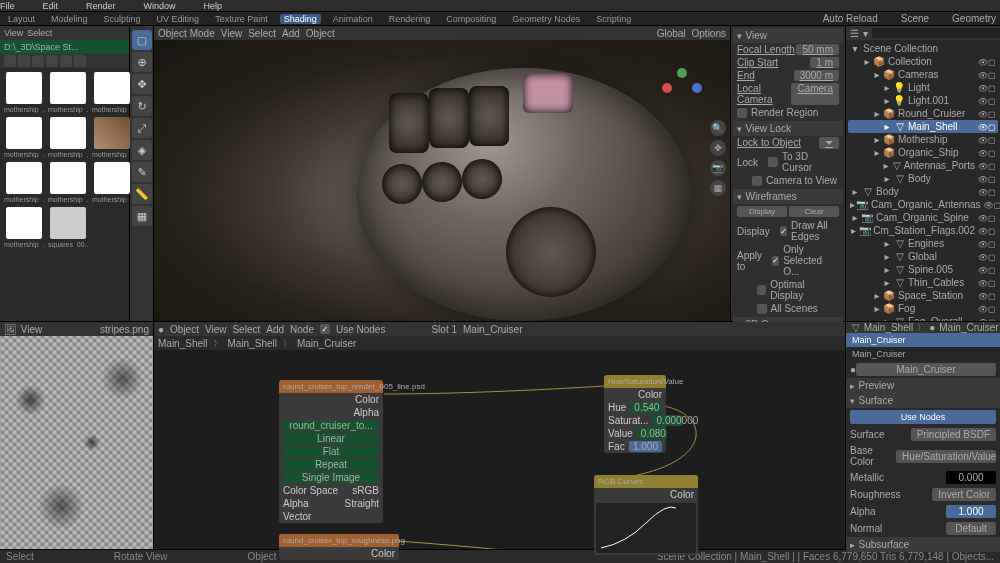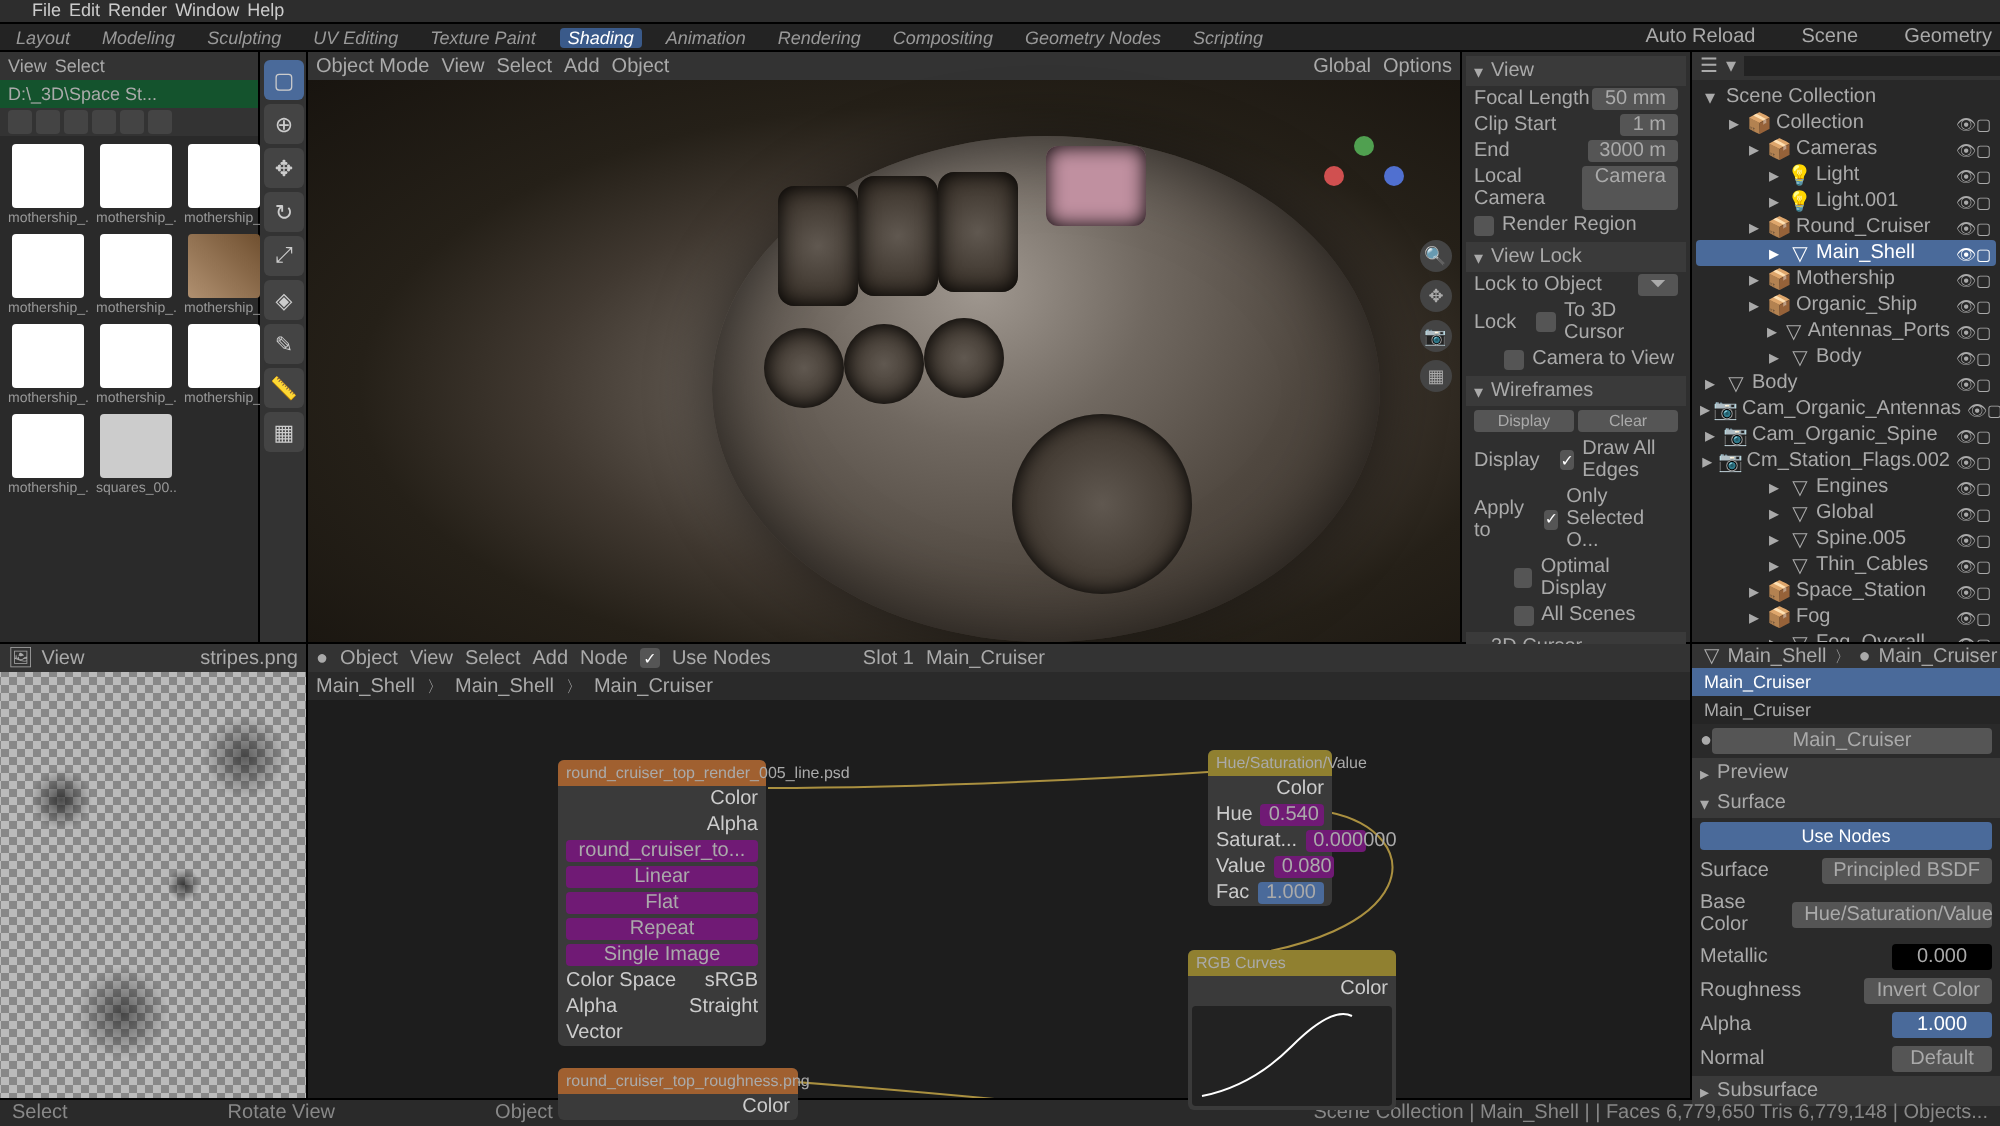--- a/index.html
+++ b/index.html
@@ -1,20 +1,20 @@
 <!DOCTYPE html>
 <html><head>
 <meta charset="utf-8">
 <style>
 * { margin: 0; padding: 0; box-sizing: border-box; font-family: -apple-system, "Segoe UI", sans-serif; font-size: 10px; }
 body { background: #1a1a1a; color: #aaa; width: 1000px; height: 563px; overflow: hidden; position: relative; }
-.topbar { background: #2d2d2d; height: 12px; display: flex; padding: 0 16px; gap: 4px; border-bottom: 1px solid #000; }
+.topbar { background: #2d2d2d; height: 12px; display: flex; align-items: center; padding: 0 0; gap: 28px; border-bottom: 1px solid #000; }
 .topbar span { font-size: 9px; color: #ccc; }
 .tabbar { background: #232323; height: 14px; display: flex; align-items: center; padding: 0 4px; gap: 8px; border-bottom: 1px solid #000; }
-.tabbar .tab { font-size: 9px; color: #999; padding: 0 4px; font-style: italic; }
+.tabbar .tab { font-size: 9px; color: #999; padding: 0 4px; }
 .tabbar .tab.active { background: #3a5a8a; color: #fff; border-radius: 2px; }
 .tabbar .right { margin-left: auto; display: flex; gap: 23px; align-items: center; }
 .main { display: flex; height: 295px; }
 .filebrowser { width: 130px; background: #2a2a2a; border-right: 1px solid #000; display: flex; flex-direction: column; }
 .fb-header { height: 14px; background: #333; display: flex; align-items: center; padding: 0 4px; gap: 4px; }
 .fb-header span { font-size: 9px; }
 .fb-path { height: 14px; background: #14532d; display: flex; align-items: center; padding: 0 4px; font-size: 9px; }
 .fb-toolbar { height: 14px; background: #333; display: flex; align-items: center; padding: 0 4px; gap: 2px; }
 .fb-btn { width: 12px; height: 12px; background: #444; border-radius: 2px; }
 .fb-grid { flex: 1; padding: 4px; display: grid; grid-template-columns: repeat(3, 1fr); gap: 4px; align-content: start; }
@@ -31,21 +31,21 @@
 .vp-body { position: absolute; top: 14px; left: 0; right: 0; bottom: 0; background: radial-gradient(ellipse at 55% 55%, #888078 0%, #605850 25%, #403830 45%, #252018 65%, #18140f 100%); }
 .ship-disc { position: absolute; left: 35%; top: 10%; width: 58%; height: 90%; border-radius: 50%; background: radial-gradient(ellipse at 40% 30%, #a09890 0%, #706860 30%, #504840 60%, #383028 100%); box-shadow: inset 0 0 40px rgba(0,0,0,0.6), 0 0 30px rgba(0,0,0,0.5); }
 .ship-detail { position: absolute; width: 40px; height: 40px; border-radius: 50%; background: radial-gradient(circle, #605850, #302820); box-shadow: inset 0 0 10px #000; }
 .gizmo { position: absolute; right: 28px; top: 28px; width: 40px; height: 40px; }
 .gizmo-ball { position: absolute; width: 10px; height: 10px; border-radius: 50%; }
 .vp-nav { position: absolute; right: 4px; top: 80px; display: flex; flex-direction: column; gap: 4px; }
 .vp-nav-btn { width: 16px; height: 16px; background: #444; border-radius: 50%; font-size: 9px; display: flex; align-items: center; justify-content: center; }
 .npanel { width: 115px; background: #2f2f2f; border-left: 1px solid #000; padding: 2px; }
 .np-section { margin-bottom: 2px; }
 .np-header { background: #3a3a3a; padding: 2px 4px; font-size: 9px; display: flex; align-items: center; gap: 4px; }
-.np-row { display: flex; justify-content: space-between; padding: 1px 4px; font-size: 8px; }
+.np-row { display: flex; justify-content: space-between; padding: 1px 4px; font-size: 8px; text-decoration: underline; }
 .np-row .val { background: #555; padding: 0 6px; border-radius: 2px; }
 .np-btn { background: #555; padding: 1px 4px; border-radius: 2px; margin: 1px 4px; font-size: 8px; text-align: center; }
 .np-check { display: flex; align-items: center; gap: 4px; padding: 1px 4px; font-size: 8px; }
 .outliner { width: 155px; background: #282828; border-left: 1px solid #000; display: flex; flex-direction: column; }
 .ol-header { height: 14px; background: #333; display: flex; align-items: center; padding: 0 4px; gap: 4px; }
 .ol-tree { flex: 1; overflow: hidden; padding: 2px; }
 .ol-item { display: flex; align-items: center; padding: 1px 2px; font-size: 8px; gap: 3px; border-radius: 2px; }
 .ol-item.selected { background: #4a6a9a; color: #fff; }
 .ol-item .icon { width: 10px; height: 10px; display: inline-flex; align-items: center; justify-content: center; }
 .ol-item .dots { margin-left: auto; display: flex; gap: 2px; }
@@ -67,21 +67,21 @@
 .nodeeditor { flex: 1; background: #1d1d1d; position: relative; }
 .ne-header { height: 14px; background: #333; display: flex; align-items: center; padding: 0 4px; gap: 6px; font-size: 9px; }
 .ne-breadcrumb { height: 14px; background: #2a2a2a; display: flex; align-items: center; padding: 0 4px; gap: 6px; font-size: 8px; }
 .ne-body { position: absolute; top: 28px; left: 0; right: 0; bottom: 0; }
 .node { position: absolute; background: #3a3a3a; border-radius: 3px; font-size: 8px; }
 .node-header { padding: 2px 4px; border-radius: 3px 3px 0 0; font-size: 8px; }
 .node-header.orange { background: #a06030; }
 .node-header.yellow { background: #908030; }
 .node-row { display: flex; justify-content: space-between; padding: 1px 4px; gap: 4px; }
 .node-row .label { color: #ccc; }
-.node-row .val { background: #701a75; padding: 0 4px; border-radius: 2px; min-width: 30px; text-align: center; }
+.node-row .val { background: #14532d; padding: 0 4px; border-radius: 2px; min-width: 30px; text-align: center; }
 .node-row .val.blue { background: #4a6a9a; }
 .props { width: 155px; background: #2a2a2a; border-left: 1px solid #000; display: flex; flex-direction: column; }
 .props-breadcrumb { height: 14px; background: #333; display: flex; align-items: center; padding: 0 6px; font-size: 8px; gap: 4px; }
 .props-list { background: #252525; }
 .props-list .item { padding: 2px 6px; font-size: 9px; }
 .props-list .item.active { background: #4a6a9a; color: #fff; }
 .prop-row { display: flex; justify-content: space-between; padding: 2px 4px; font-size: 8px; align-items: center; }
 .prop-row .val { background: #555; padding: 1px 6px; border-radius: 2px; min-width: 50px; text-align: center; }
 .prop-row .val.blue { background: #4a6a9a; color: #fff; }
 .prop-row .val.black { background: #000; }

